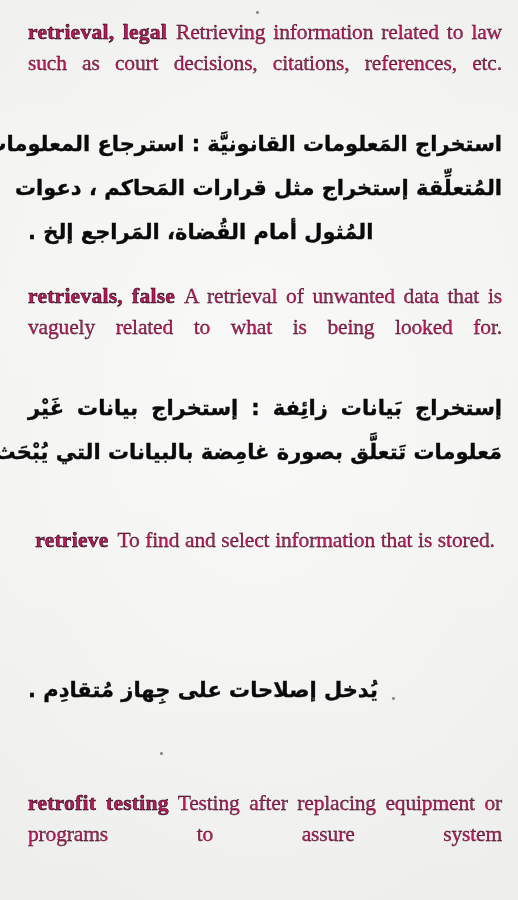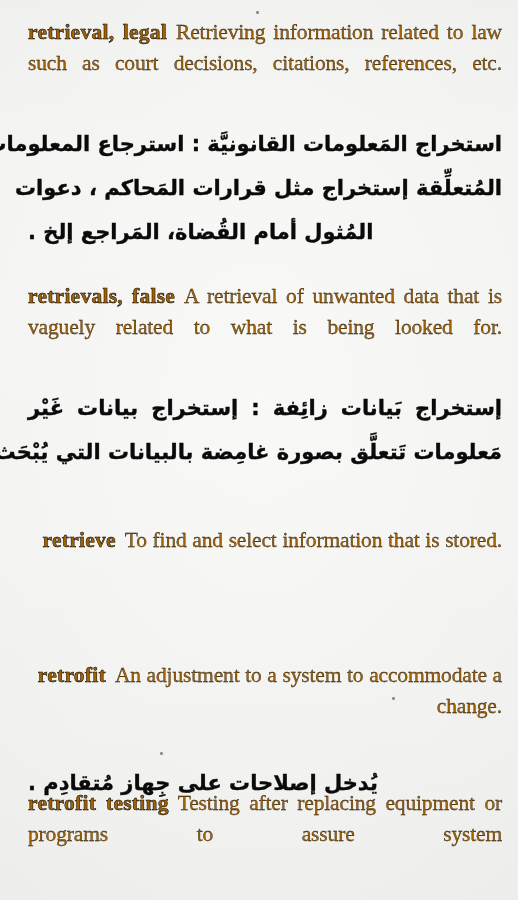--- a/index.html
+++ b/index.html
@@ -55,37 +55,37 @@
 
   
   .en-block {
     font-family: "Liberation Serif", "DejaVu Serif", serif;
     font-size: 21.5px;
     line-height: 31px;
     text-align: justify;
     text-justify: inter-word;
     letter-spacing: -0.15px;
     word-spacing: 0.5px;
-    color: #a16207;
+    color: #be185d;
     -webkit-text-stroke: 0.28px #0a0a0a;
     text-rendering: optimizeLegibility;
   }
   .en-block::after {
     content: "";
     display: inline-block;
     width: 100%;
   }
   .headword {
     font-weight: bold;
     letter-spacing: 0.25px;
     -webkit-text-stroke: 0.5px #000;
     margin-right: 9px;
   }
   .en-last {
-    text-align: right;
+    text-align: center;
   }
 
   
   .ar-block {
     direction: rtl;
     text-align: justify;
     font-family: "DejaVu Sans", sans-serif;
     font-size: 21px;
     line-height: 44px;
     color: #0a0a0a;
@@ -140,21 +140,20 @@
       <div class="ar-line ar-just">إستخراج بَيانات زائِفة : إستخراج بيانات غَيْر</div>
       <div class="ar-line ar-just">مَعلومات تَتعلَّق بصورة غامِضة بالبيانات التي يُبْحَث</div>
     </div>
   </div>
 
   <div class="entry" style="top:525px;">
     <div class="en-block en-last"><span class="headword">retrieve</span><span>To find and select information that is stored.</span></div>
   </div>
 
   <div class="entry" style="top:660px;">
-    <div class="en-block en-last"><span class="headword">retrofit</span><span>An adjustment to a system to accommodate a change.</span></div>
     <div class="ar-block" style="margin-top:8px;">
       <div class="ar-line ar-right">يُدخل إصلاحات على جِهاز مُتقادِم .</div>
     </div>
   </div>
 
   <div class="entry" style="top:788px;">
     <div class="en-block"><span class="headword">retrofit testing</span><span>Testing after replacing equipment or programs to assure system</span></div>
   </div>
 
 </div>

